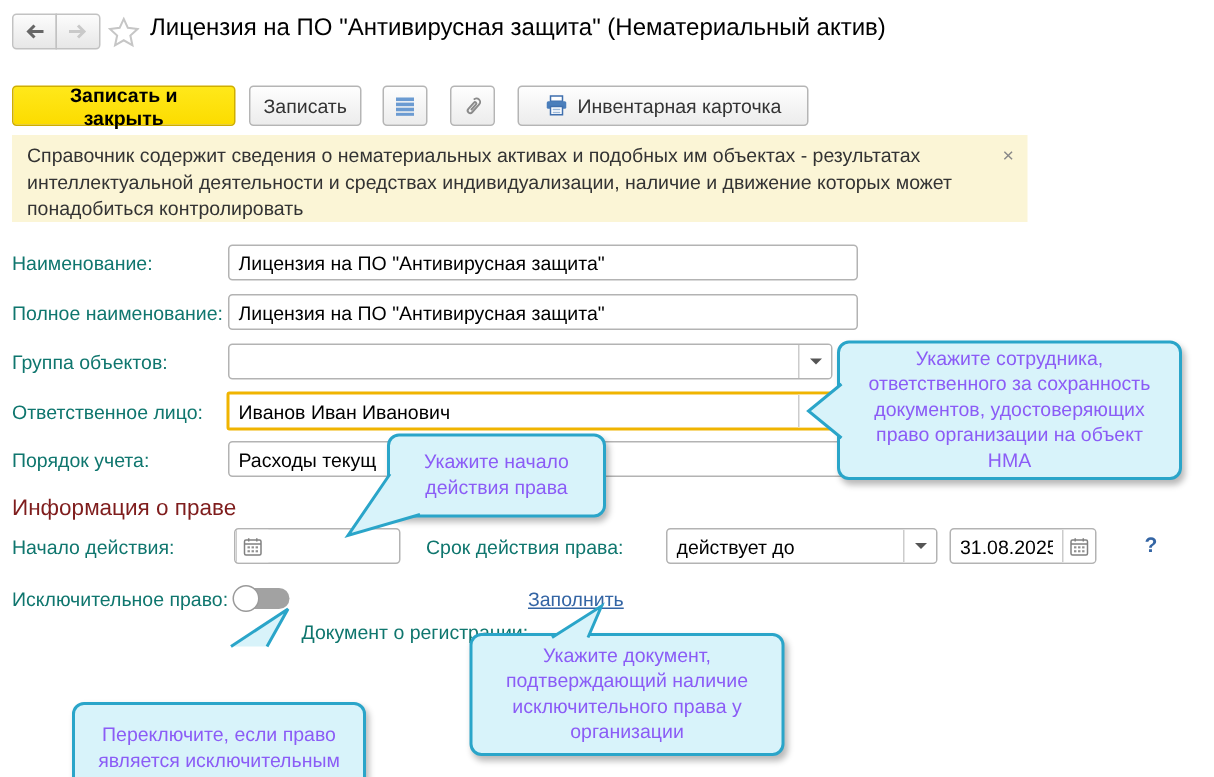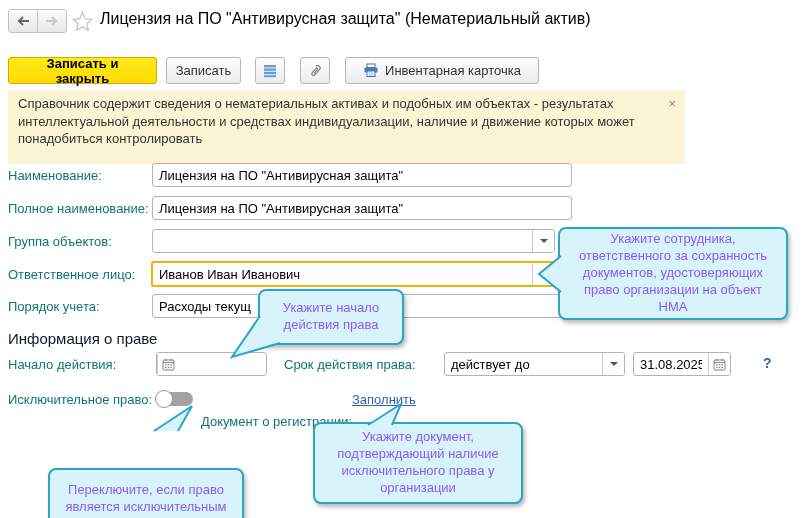--- a/index.html
+++ b/index.html
@@ -22,21 +22,21 @@
   .btn {
     position:absolute; top:57px; height:27px; border:1px solid #b5b5b5; border-radius:3px;
     background:linear-gradient(#fefefe,#ececec); font-family:inherit; font-size:13px; color:#333;
     display:flex; align-items:center; justify-content:center; gap:6px; cursor:pointer; padding:0 10px;
   }
   .btn.primary {
     background:linear-gradient(#ffe81a,#fcdc00); border-color:#cfae00; font-weight:bold; color:#000;
   }
   
   .banner {
-    position:absolute; left:8px; top:90px; width:677px; height:74px;
+    position:absolute; left:8px; top:90px; width:677px; height:58px;
     background:#fbf5d6; padding:5px 26px 5px 10px; font-size:13px; line-height:1.35; color:#333;
   }
   .banner-close {
     position:absolute; right:9px; top:7px; font-size:13px; color:#888; cursor:pointer; line-height:1;
   }
   
   .lbl { position:absolute; left:8px; font-size:13px; color:#0f766e; white-space:nowrap; }
   .field {
     position:absolute; height:24px; border:1px solid #b3b3b3; border-radius:3px;
     background:#fff; display:flex; align-items:stretch; overflow:hidden;
@@ -44,21 +44,21 @@
   .field input {
     flex:1; border:none; outline:none; padding:0 6px; font-family:inherit; font-size:13px; color:#000;
     background:transparent; min-width:0;
   }
   .field .combo-btn, .field .cal-btn {
     width:22px; border-left:1px solid #ccc; display:flex; align-items:center; justify-content:center;
     cursor:pointer; background:#fff; flex:0 0 auto;
   }
   .arrow-down { width:0; height:0; border-left:4px solid transparent; border-right:4px solid transparent; border-top:4px solid #555; }
   .field.hl { border:2px solid #f0b400; border-radius:2px; }
-  .section-title { position:absolute; left:8px; top:330px; font-size:15px; color:#0f172a; }
+  .section-title { position:absolute; left:8px; top:330px; font-size:15px; color:#7f1d1d; }
   .help-q { position:absolute; left:763px; top:355px; font-size:14px; font-weight:bold; color:#3465a4; cursor:pointer; }
   .link { position:absolute; font-size:13px; color:#3465a4; text-decoration:underline; cursor:pointer; white-space:nowrap; }
   
   .toggle { position:absolute; left:155px; top:390px; width:38px; height:18px; cursor:pointer; }
   .toggle .track { position:absolute; left:4px; top:2px; right:0; height:14px; background:#a2a2a2; border-radius:7px; }
   .toggle .knob { position:absolute; left:0; top:0; width:18px; height:18px; background:#fff; border:1px solid #9a9a9a; border-radius:50%; }
   
   .tip {
     position:absolute; z-index:9; background:#d8f3fa; border:2px solid #2aa5c9; border-radius:8px;
     box-shadow:2px 3px 4px rgba(0,0,0,0.28); display:flex; align-items:center; justify-content:flex-end;

